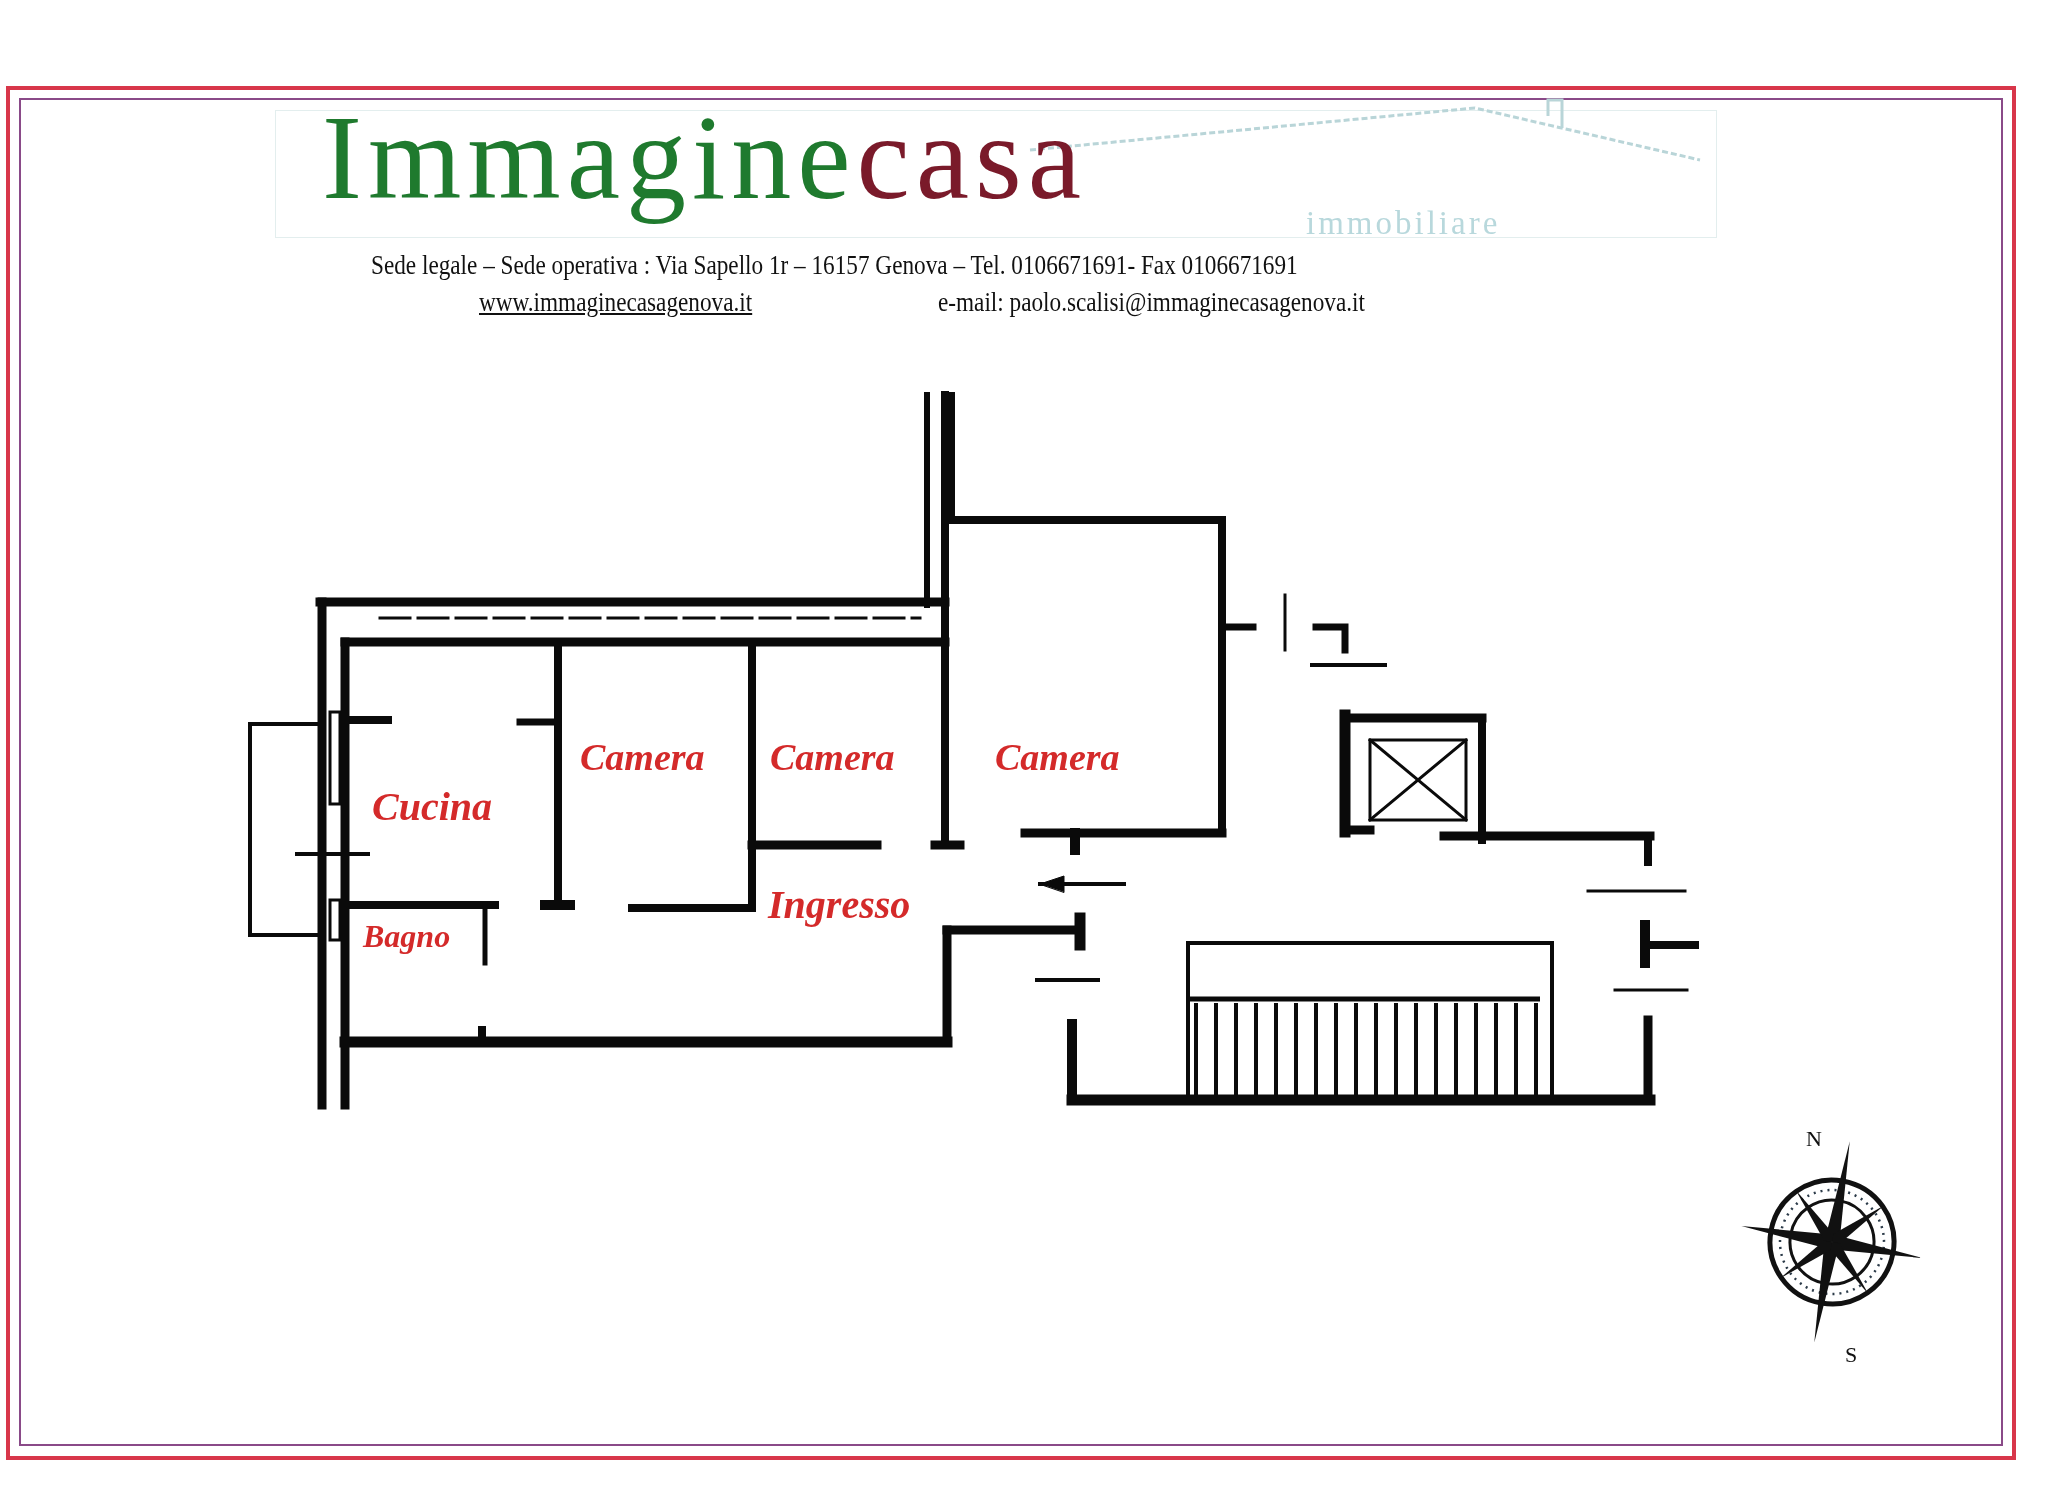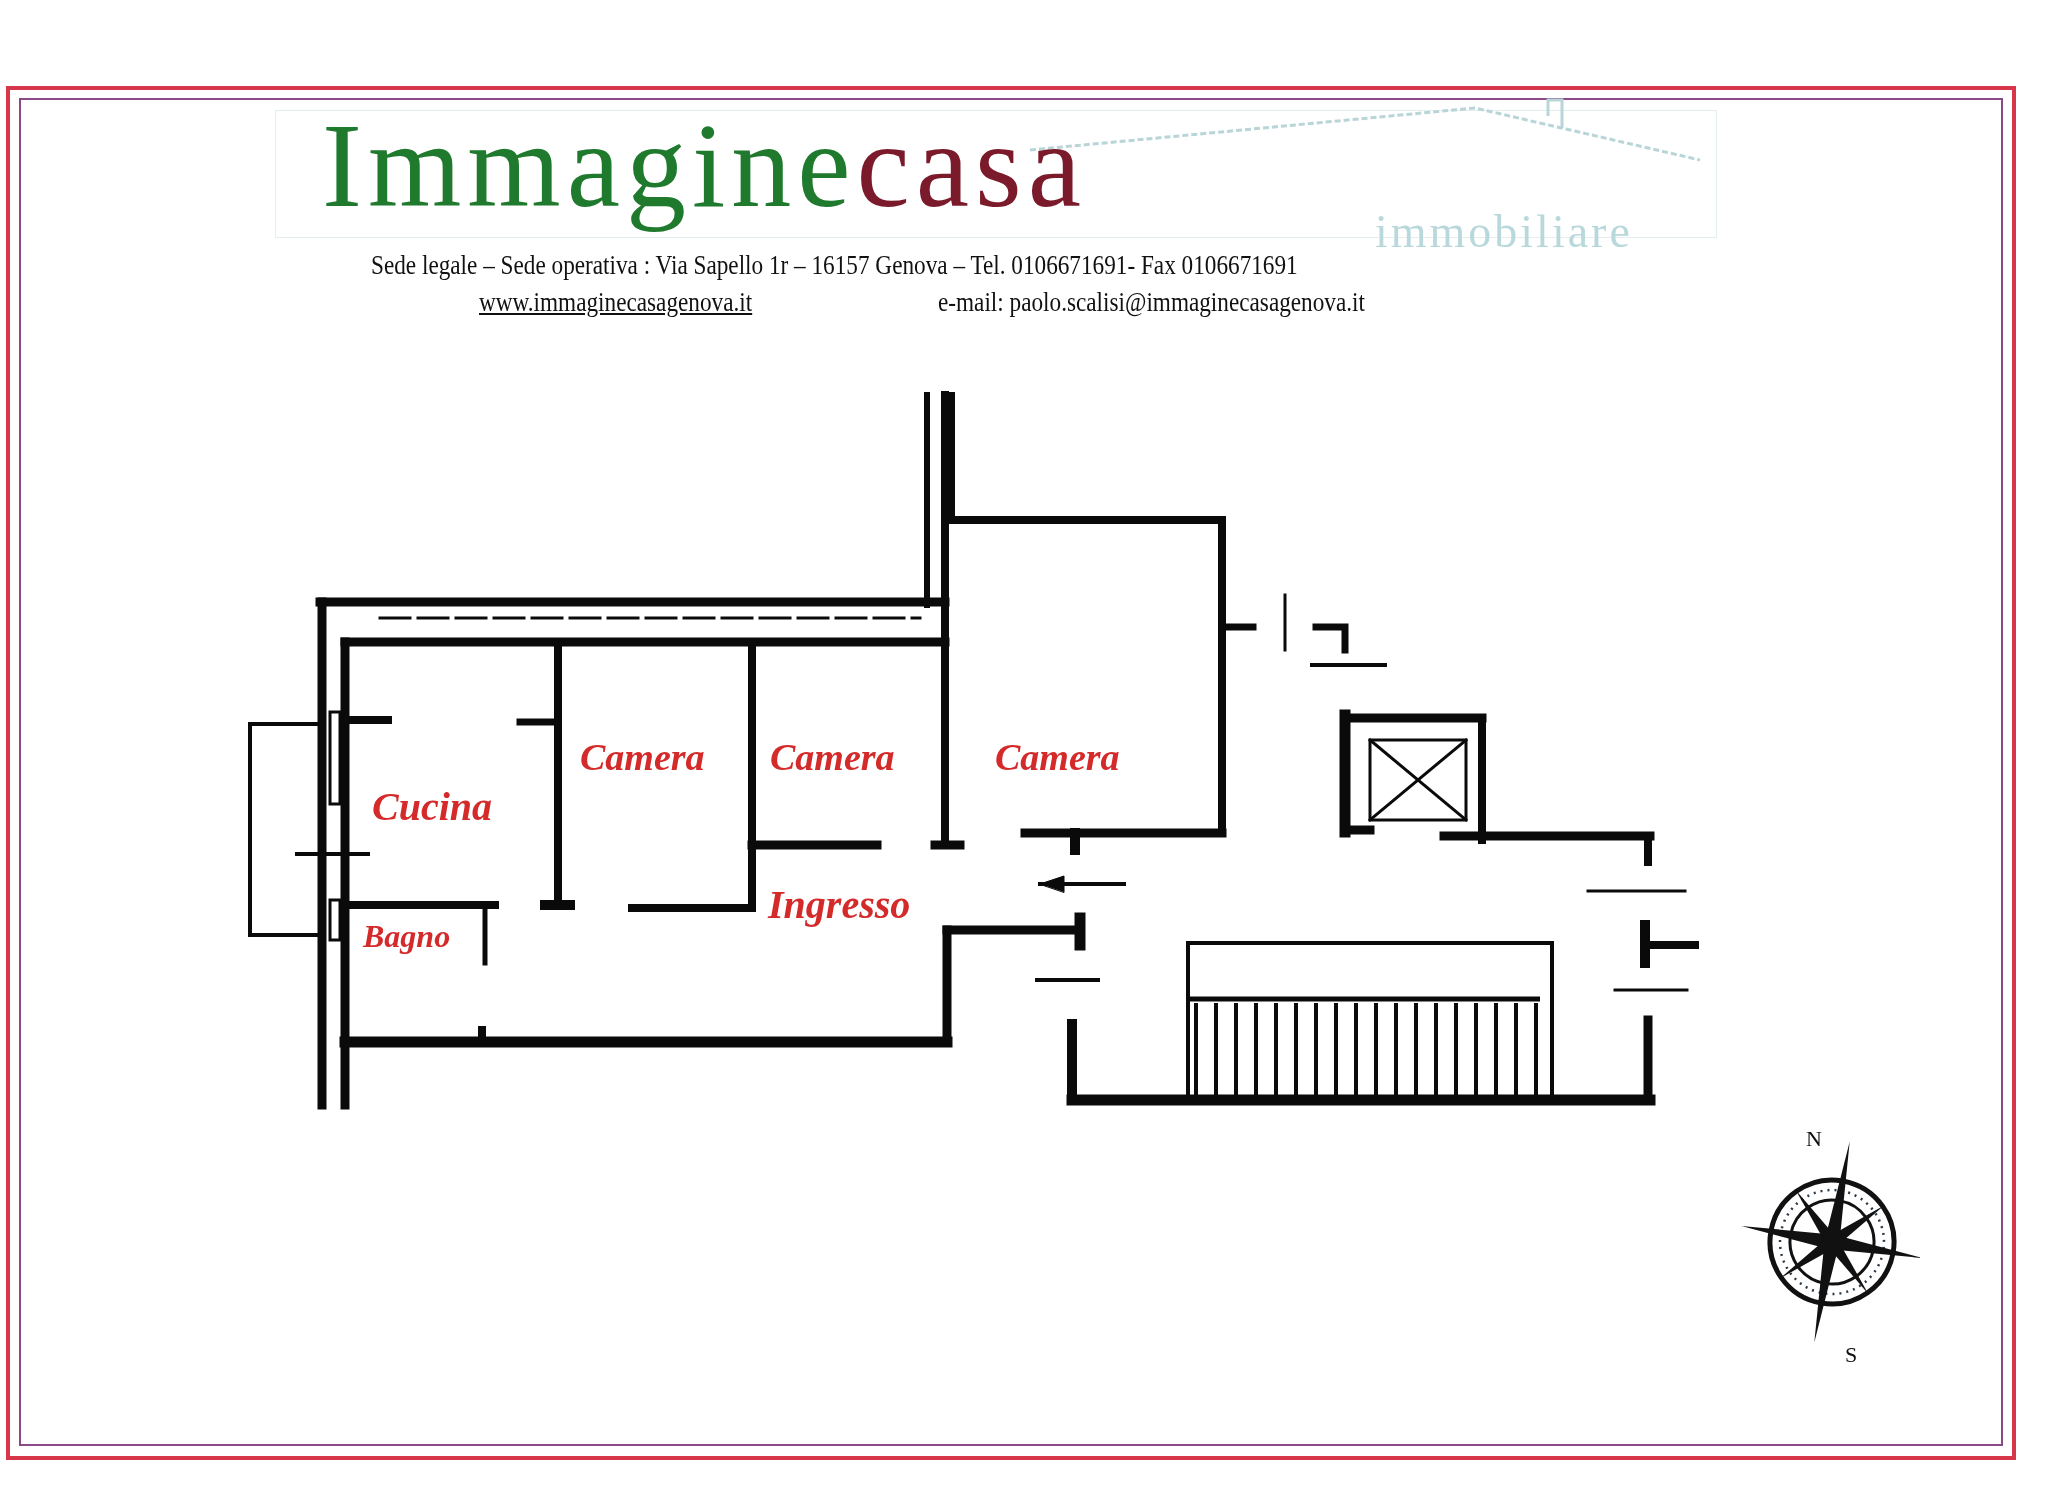--- a/index.html
+++ b/index.html
@@ -1,23 +1,23 @@
 <!DOCTYPE html>
 <html><head>
 <meta charset="utf-8">
 <style>
   html, body { margin:0; padding:0; background:#ffffff; }
   body { width:2048px; height:1488px; position:relative; overflow:hidden; font-family:"Liberation Serif", serif; }
   .page-border-outer { position:absolute; left:6px; top:86px; width:2002px; height:1366px; border:4px solid #d8364a; box-sizing:content-box; }
   .page-border-inner { position:absolute; left:19px; top:98px; width:1980px; height:1344px; border:2px solid #8a4a88; }
   .logo-box { position:absolute; left:275px; top:110px; width:1440px; height:126px; border:1px solid #e3eeee; }
-  .logo-text { position:absolute; left:322px; top:98px; font-family:"Liberation Serif", serif; font-size:120px; line-height:120px; letter-spacing:6px; white-space:nowrap;margin-top:8px; }
+  .logo-text { position:absolute; left:322px; top:98px; font-family:"Liberation Serif", serif; font-size:120px; line-height:120px; letter-spacing:6px; white-space:nowrap; }
   .logo-green { color:#1f7a2e; }
   .logo-red { color:#7a1a2a; }
-  .logo-sub { position:absolute; left:1375px; top:205px; font-family:"Liberation Serif", serif; font-size:46px; color:#b8d8dc; letter-spacing:3px; }
+  .logo-sub { position:absolute; left:1306px; top:205px; font-family:"Liberation Serif", serif; font-size:33px; color:#b8d8dc; letter-spacing:3px; }
   .roof { position:absolute; left:0; top:0; }
   .contact-line { position:absolute; font-family:"Liberation Serif", serif; font-size:27px; color:#111; white-space:nowrap; transform:scaleX(0.86); transform-origin:left top; }
   .line1 { left:371px; top:250px; }
   .line2a { left:479px; top:287px; text-decoration:underline; }
   .line2b { left:938px; top:287px; }
   .plan { position:absolute; left:0; top:0; }
   .room-label { font-family:"Liberation Serif", serif; font-style:italic; font-weight:bold; fill:#d42a2a; }
   .compass-letter { font-family:"Liberation Serif", serif; font-size:22px; fill:#111; }
 </style>
 </head>

